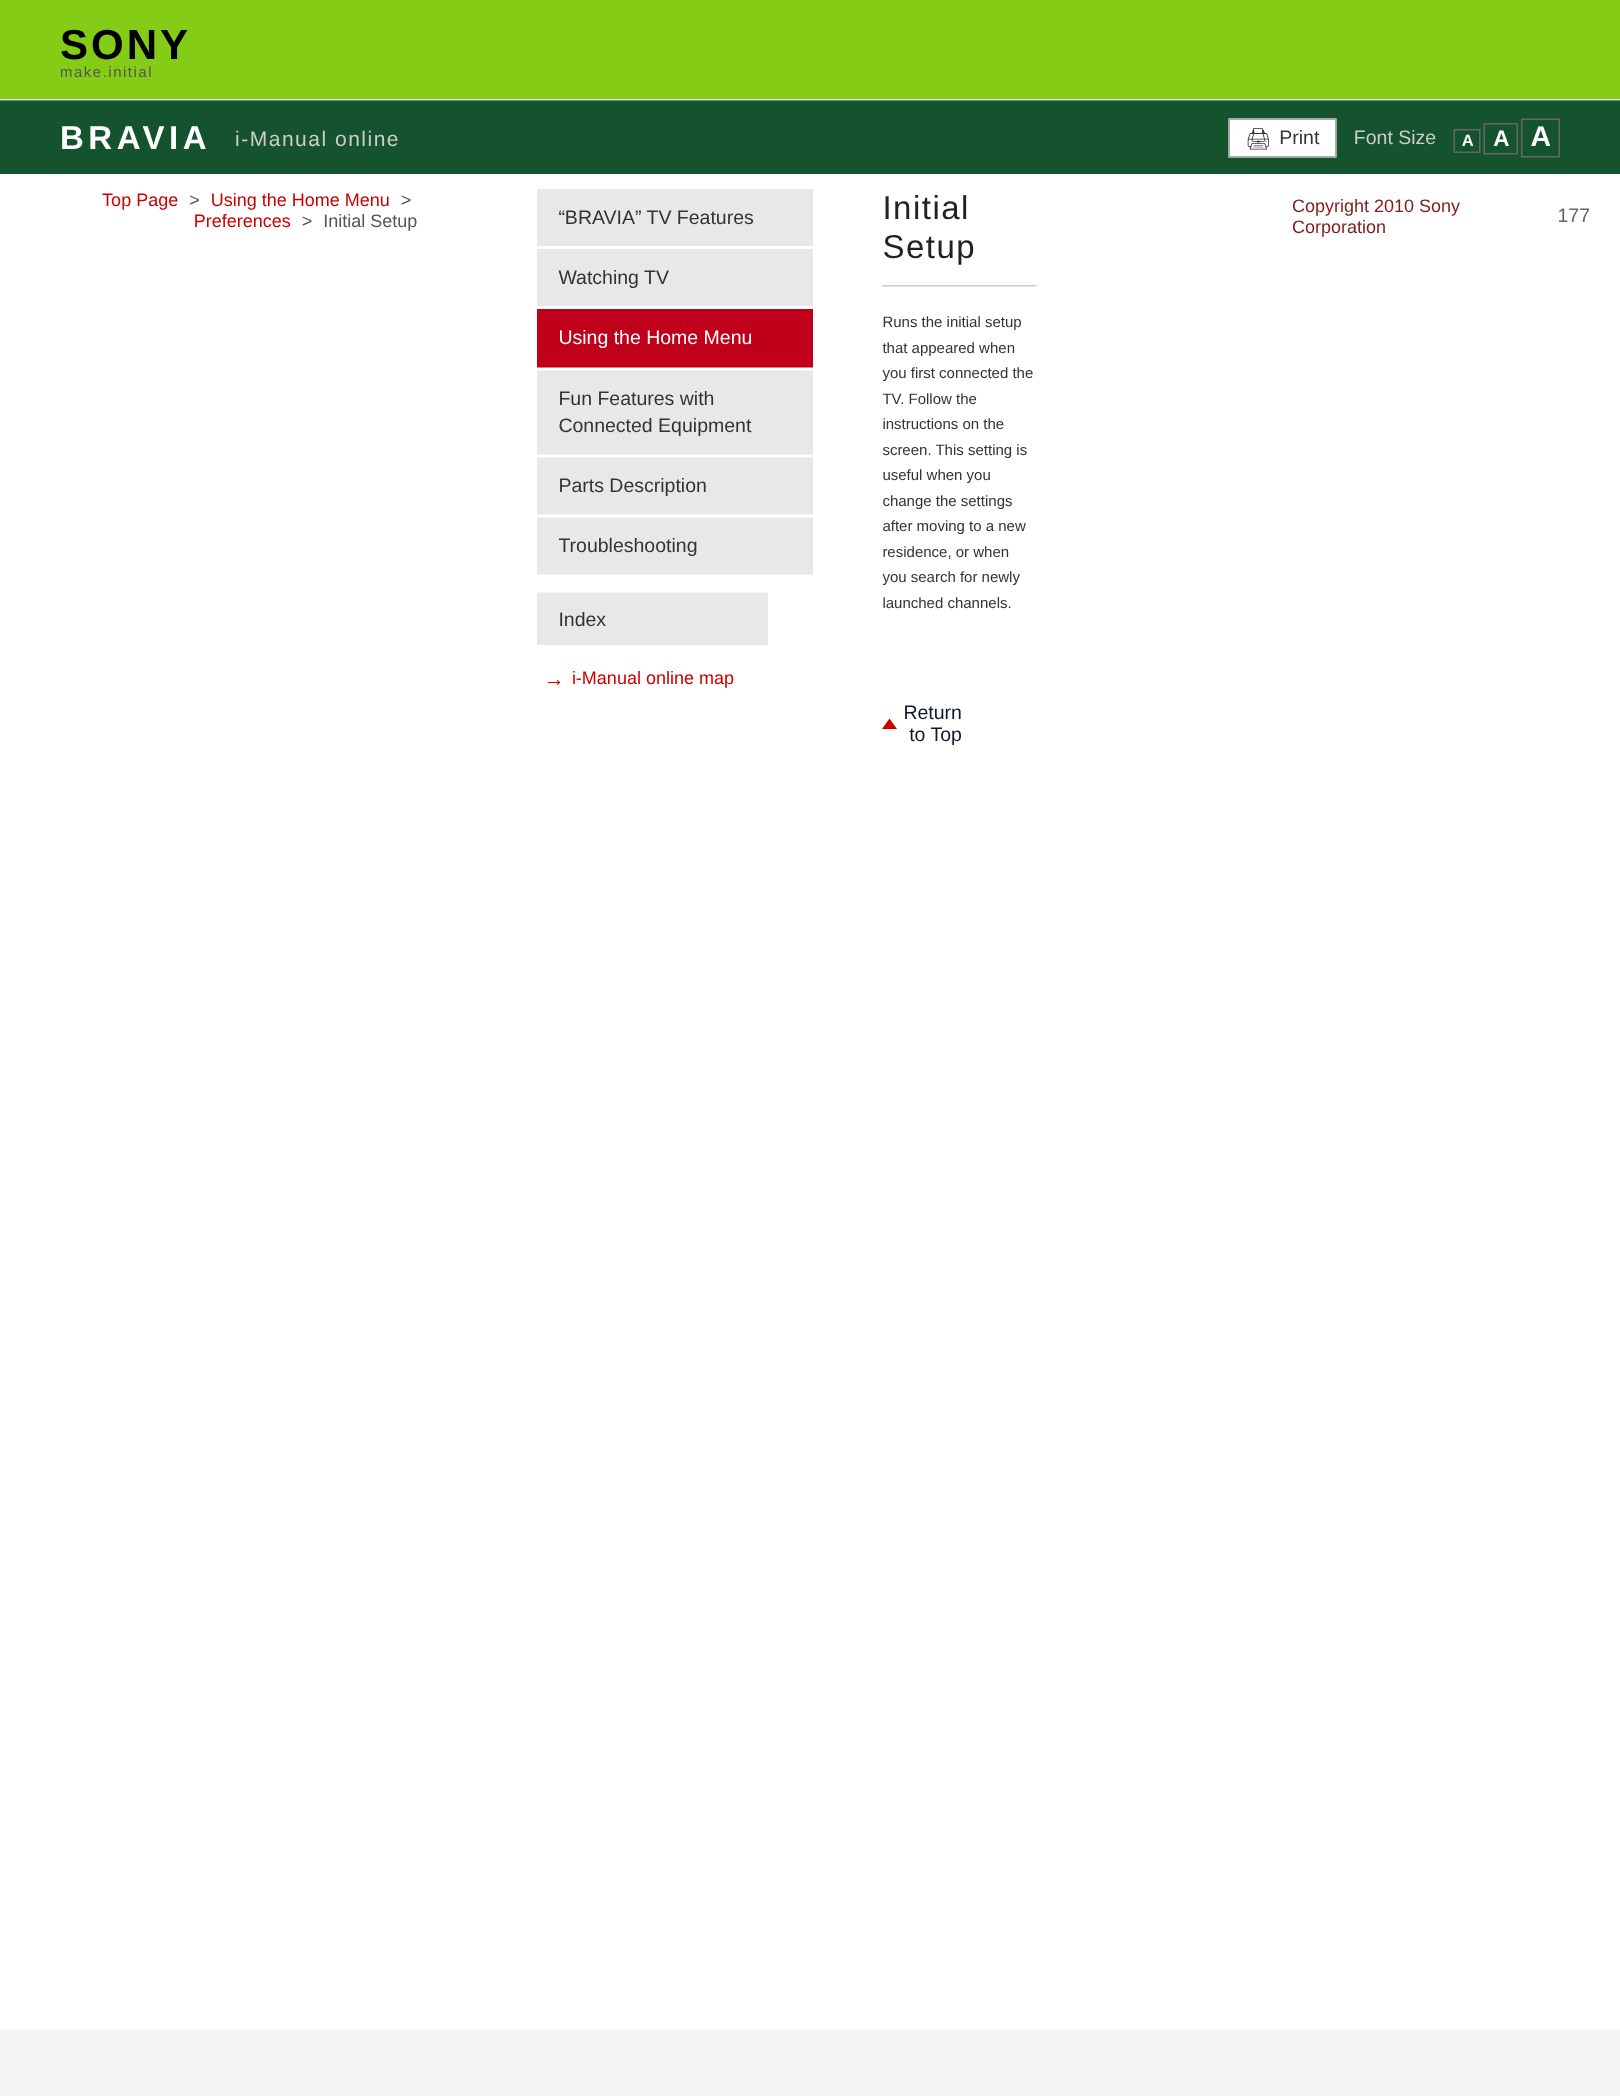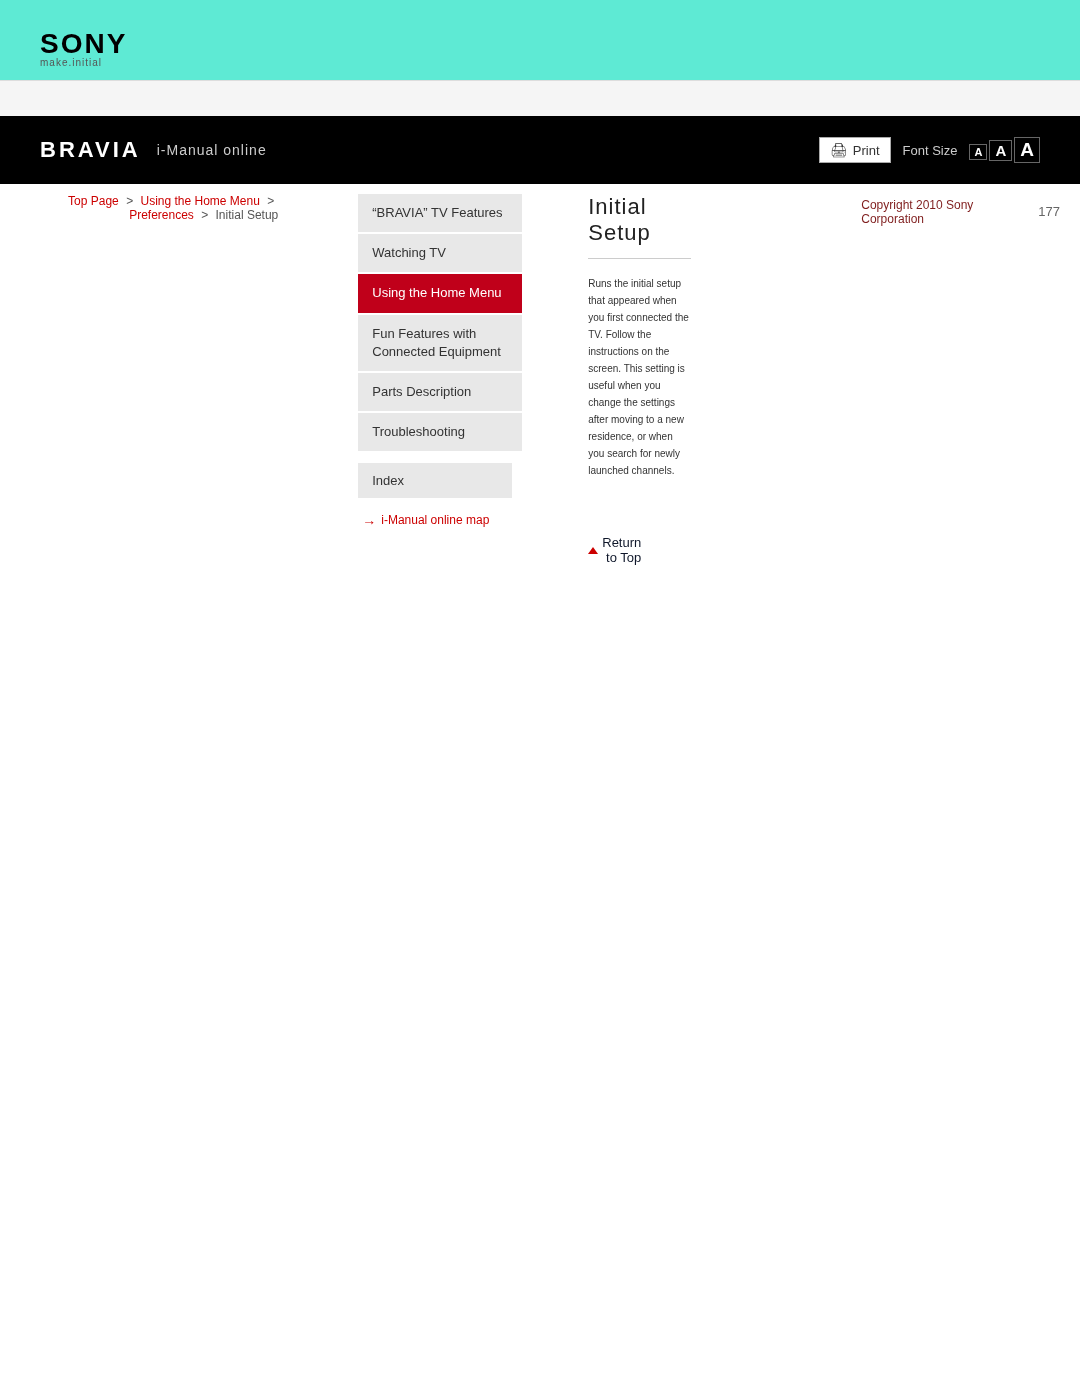--- a/index.html
+++ b/index.html
@@ -7,22 +7,22 @@
       font-family: Arial, Helvetica, sans-serif;
       background: #f5f5f5;
       color: #333;
       font-size: 14px;
       width: 1080px;
       min-height: 1397px;
     }
 
     
     .logo-bar {
-      background: #5eead4;
-      padding: 30px 40px 12px 40px;
+      background: #84cc16;
+      padding: 16px 40px 12px 40px;
       border-bottom: 1px solid #ddd;
     }
     .sony-logo {
       display: flex;
       flex-direction: column;
       line-height: 1;
     }
     .sony-logo .sony-text {
       font-size: 28px;
       font-weight: 900;
@@ -31,27 +31,26 @@
       font-family: Arial Black, Arial, sans-serif;
     }
     .sony-logo .tagline {
       font-size: 10px;
       color: #555;
       letter-spacing: 1px;
     }
 
     
     .bravia-bar {
-      background: #000000;
+      background: #14532d;
       padding: 0 40px;
       display: flex;
       align-items: center;
       justify-content: space-between;
-      height: 68px;
-      margin-top: 35px;
+      height: 49px;
     }
     .bravia-left {
       display: flex;
       align-items: center;
       gap: 16px;
     }
     .bravia-logo {
       color: #fff;
       font-size: 22px;
       font-weight: 900;
@@ -138,21 +137,21 @@
     .sidebar-item {
       display: block;
       padding: 10px 14px;
       margin-bottom: 2px;
       font-size: 13px;
       cursor: pointer;
       background: #e8e8e8;
       color: #333;
       border: none;
       text-align: left;
-      width: 164px;
+      width: 184px;
       line-height: 1.4;
     }
     .sidebar-item.active {
       background: #c0001a;
       color: #fff;
     }
     .sidebar-divider {
       height: 10px;
     }
     .sidebar-index {

